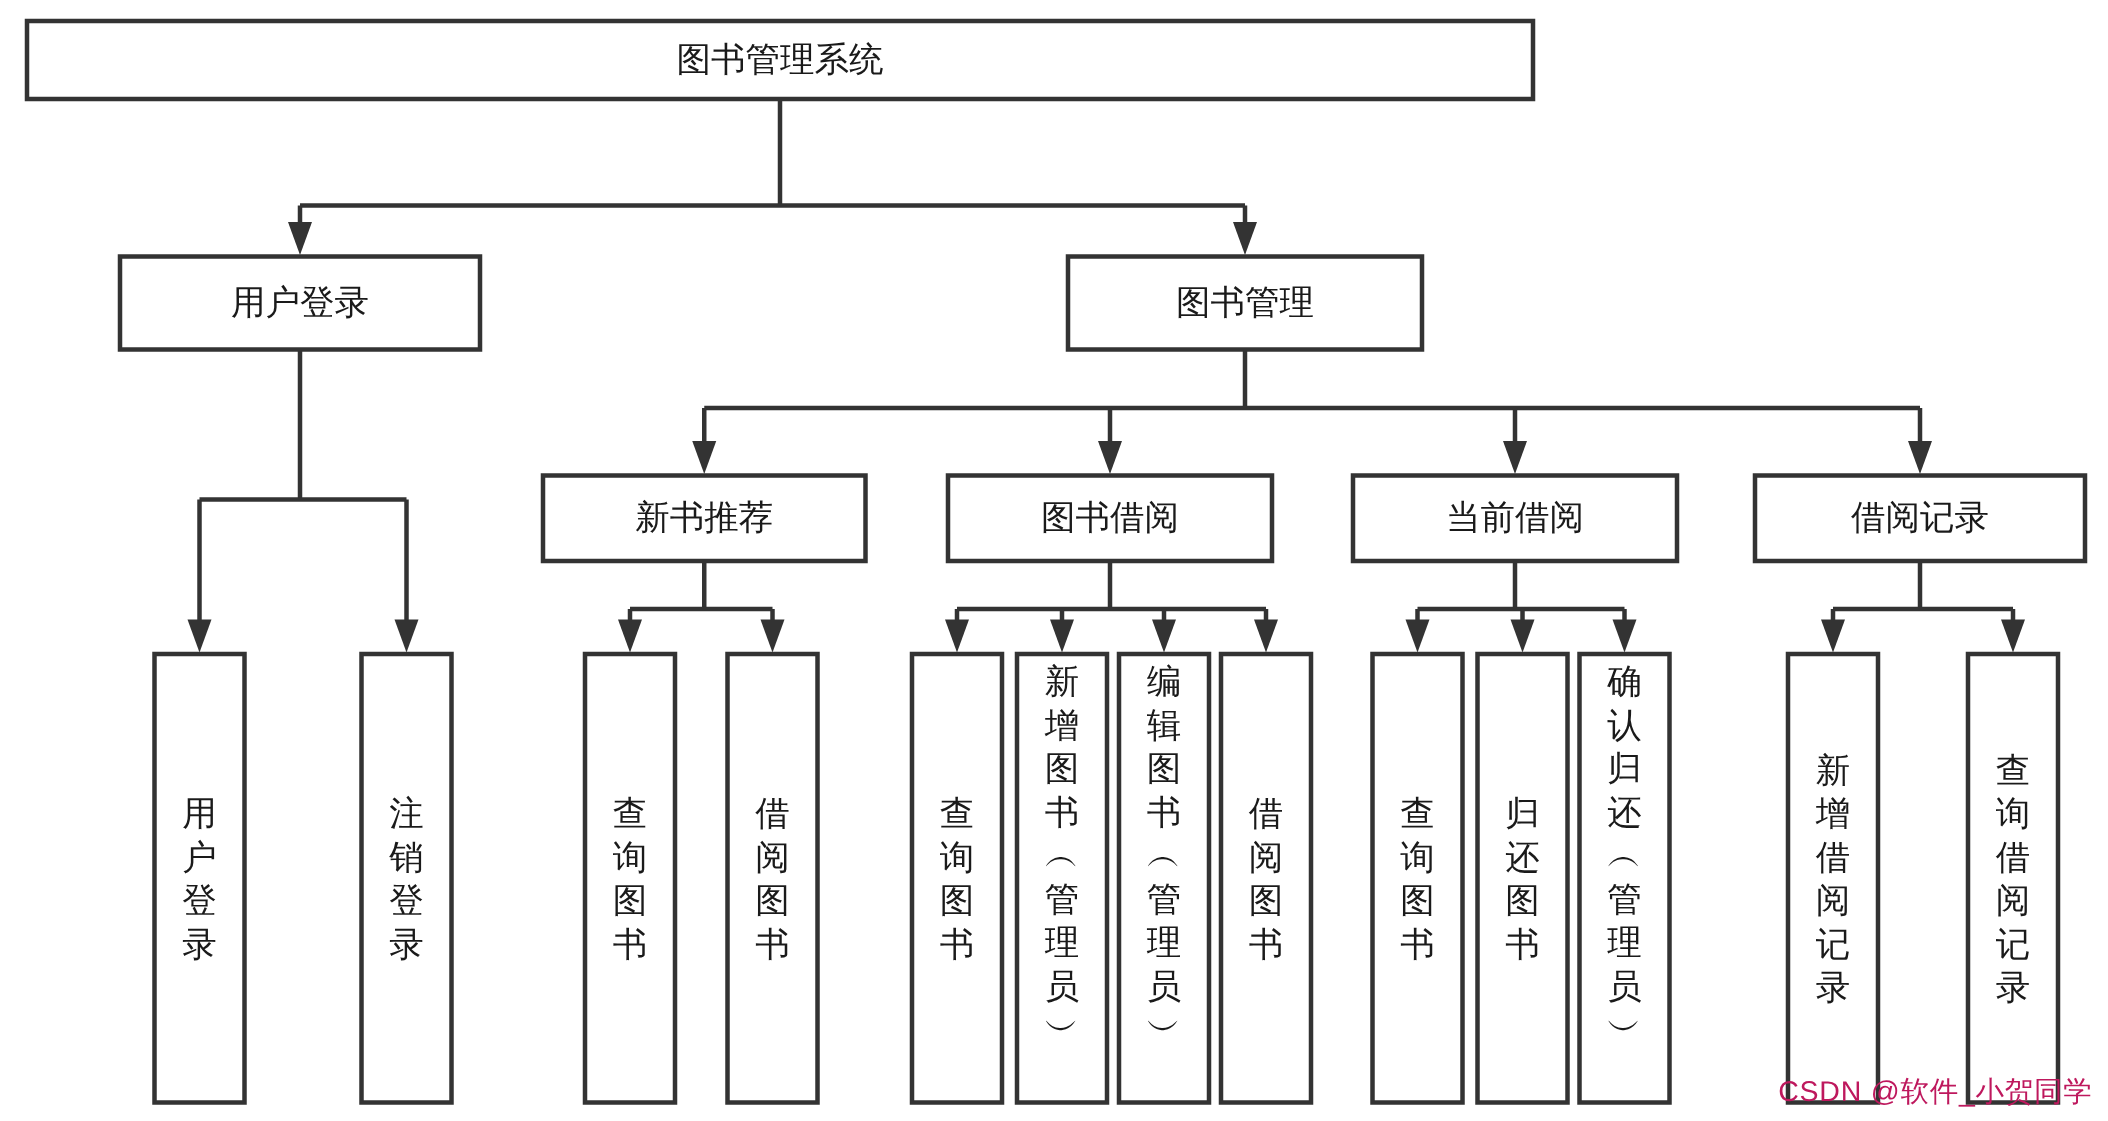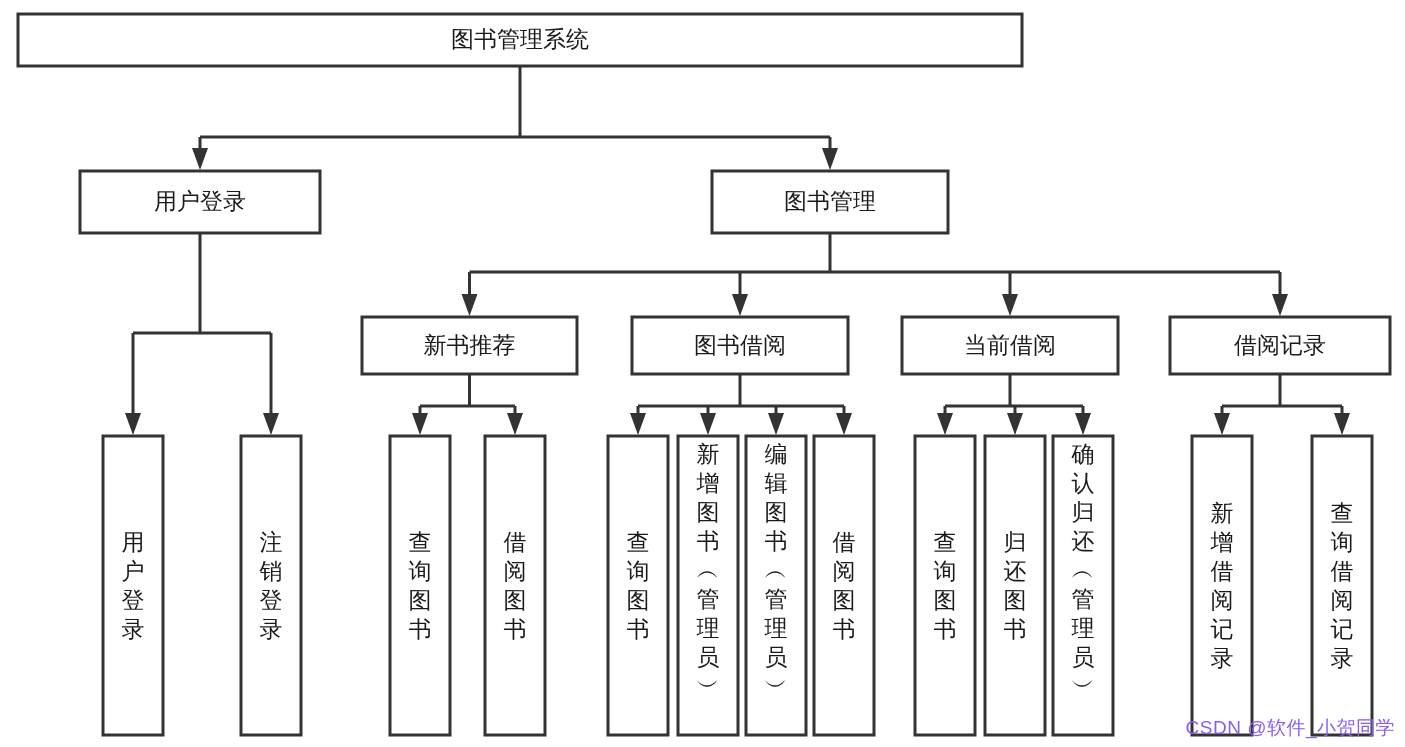--- a/index.html
+++ b/index.html
@@ -56,21 +56,21 @@
     font-size: 23px;
     fill: #1a1a1a;
     text-anchor: middle;
   }
   .watermark {
     position: absolute;
     right: 10px;
     bottom: 6px;
     font-family: "Liberation Sans", "DejaVu Sans", sans-serif;
     font-size: 19px;
-    color: #8b5cf6;
+    color: #be185d;
     white-space: nowrap;
     letter-spacing: 0.5px;
     pointer-events: none;
   }
 </style>
 </head>
 <body>
 
 <div id="diagram-root">
   <svg id="diagram-svg" viewBox="0 0 1405 747">

